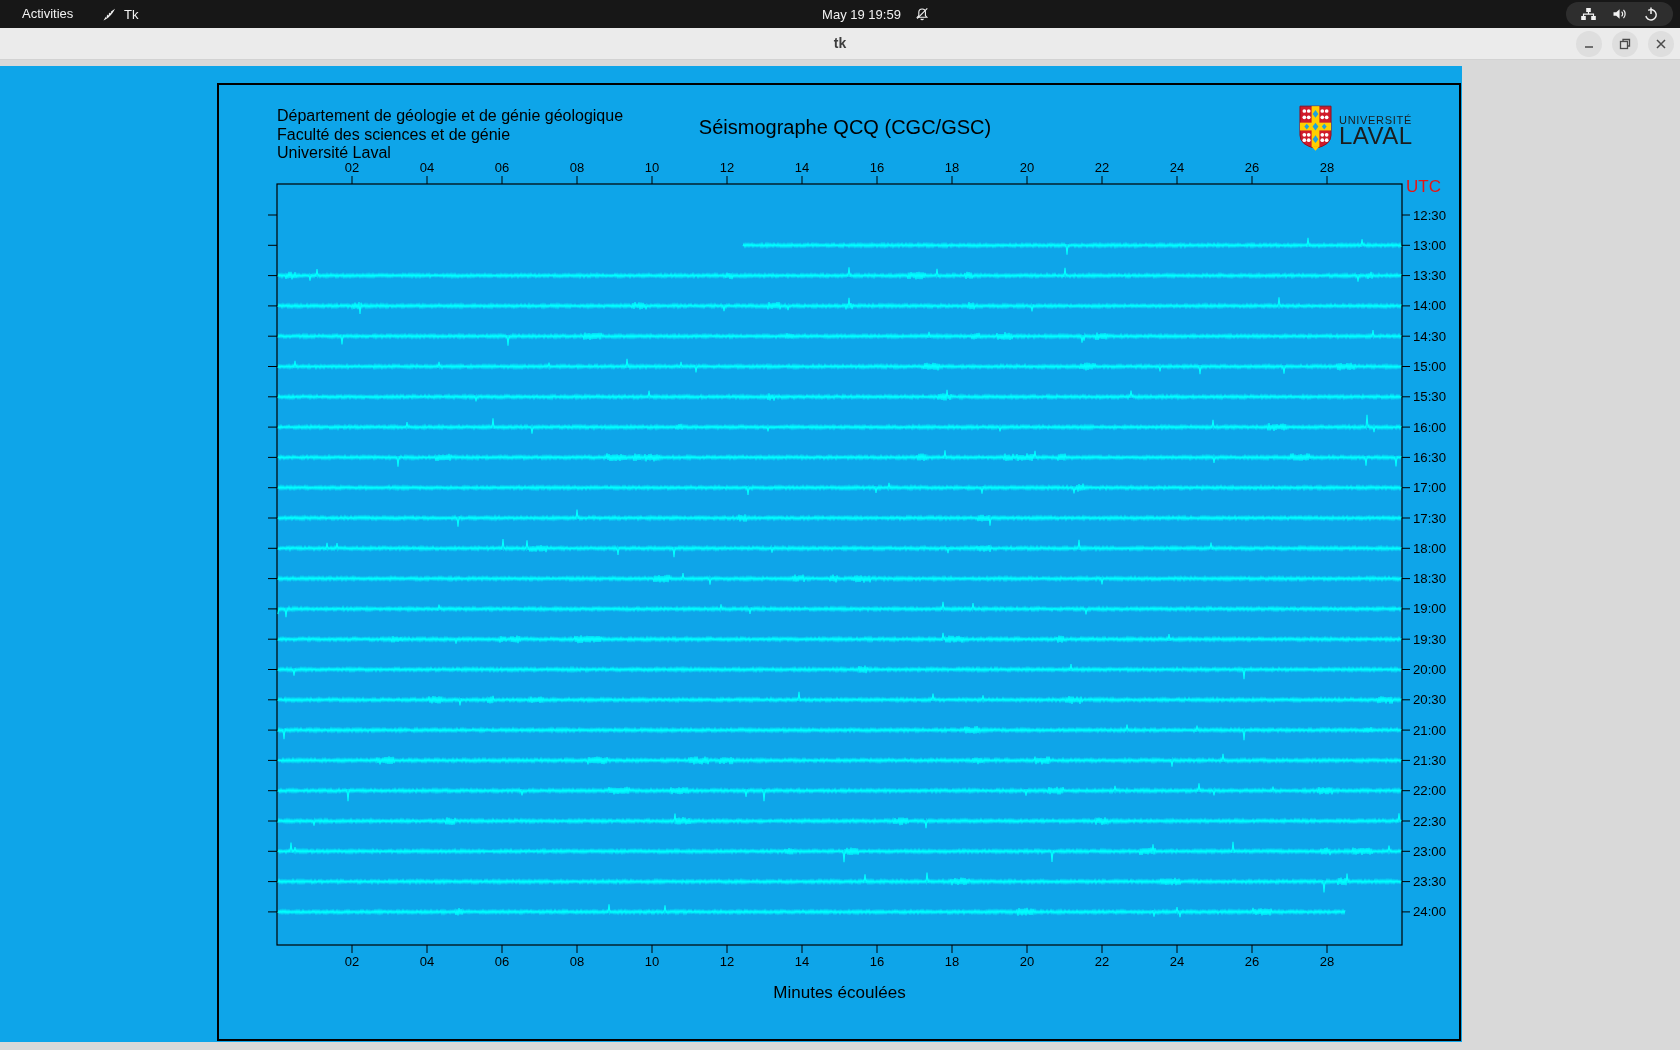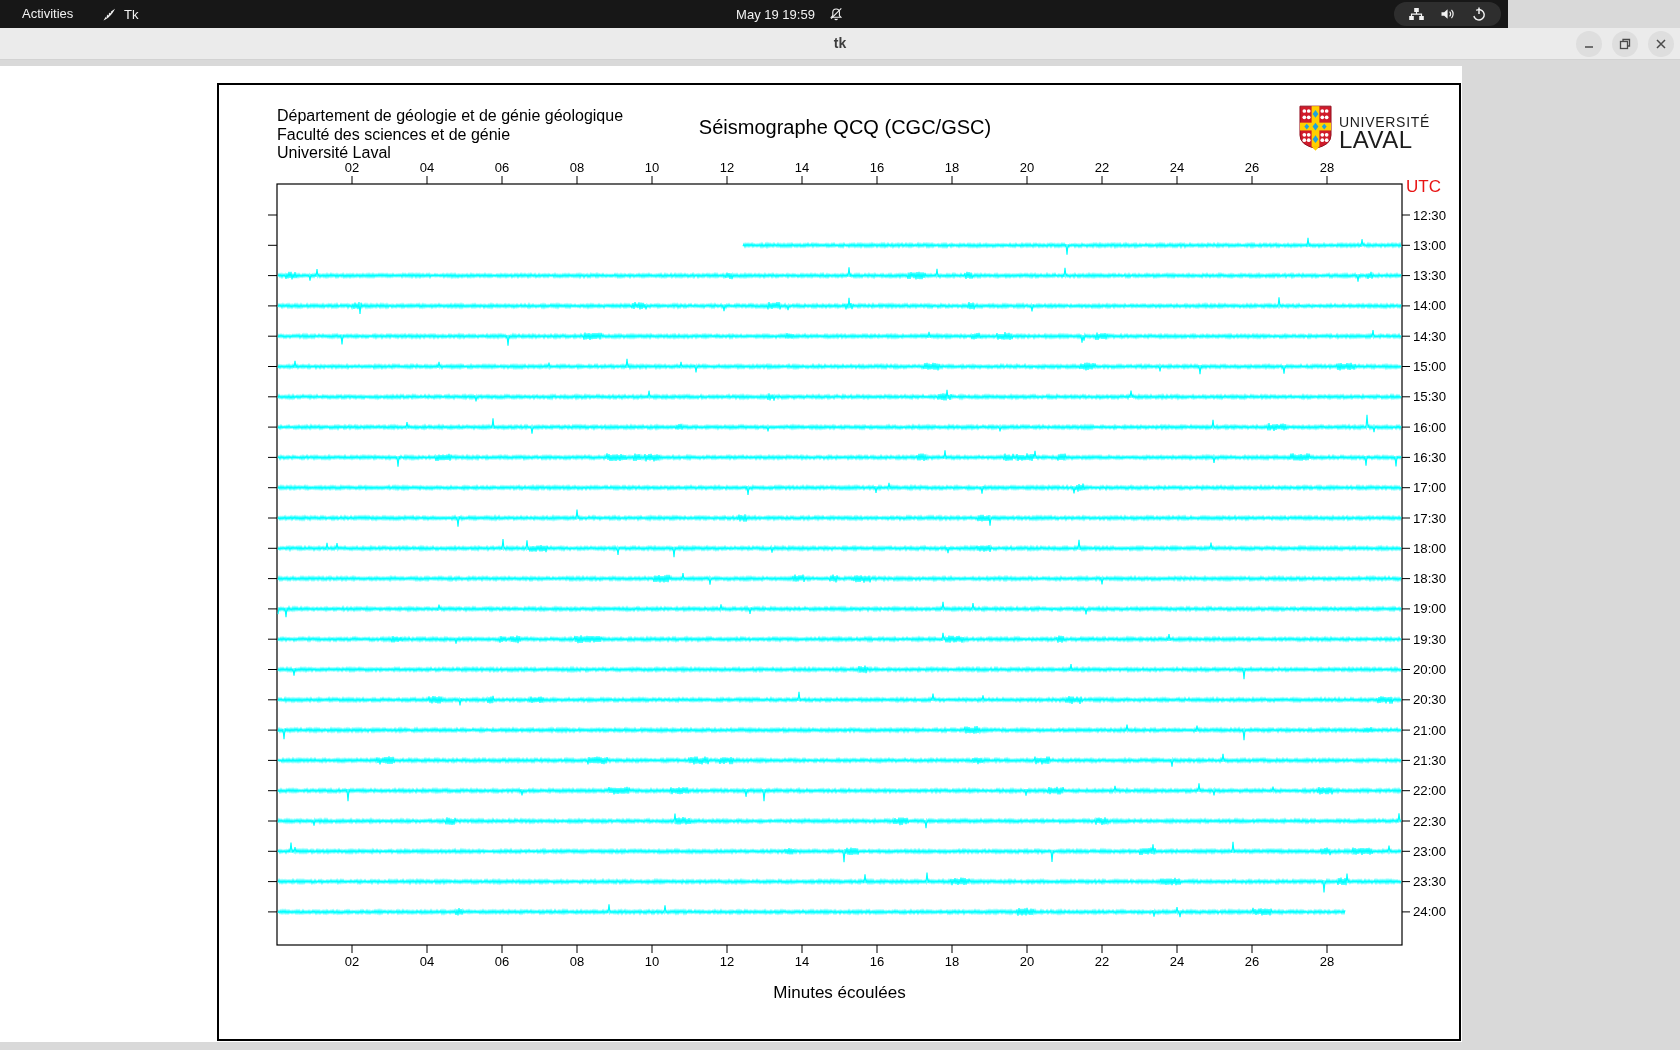--- a/index.html
+++ b/index.html
@@ -1,41 +1,41 @@
 <!DOCTYPE html>
 <html><head>
 <meta charset="utf-8">
 <style>
   * { margin:0; padding:0; box-sizing:border-box; }
   html,body { width:1680px; height:1050px; overflow:hidden; }
   body { font-family:"Liberation Sans", sans-serif; }
   .screen { position:relative; width:1680px; height:1050px; background:#d9d9d9; overflow:hidden; }
 
   
-  .topbar { position:absolute; left:0; top:0; width:1508px; height:28px; background:#171717; color:#f2f2f2; font-size:13px; }
+  .topbar { position:absolute; left:0; top:0; width:1680px; height:28px; background:#171717; color:#f2f2f2; font-size:13px; }
   .topbar .activities { position:absolute; left:16px; top:0; height:28px; line-height:28px; padding:0 6px; cursor:pointer; }
   .topbar .appmenu { position:absolute; left:102px; top:0; height:28px; display:flex; align-items:center; gap:7px; cursor:pointer; }
   .topbar .clockwrap { position:absolute; left:50%; top:0; transform:translateX(-50%); height:28px; display:flex; align-items:center; gap:13px; cursor:pointer;margin-left:36px; }
   .topbar .status { position:absolute; right:7px; top:2px; height:24px; border-radius:13px; background:rgba(255,255,255,0.10); display:flex; align-items:center; gap:15px; padding:0 14px; cursor:pointer; }
   .topbar svg { display:block; }
 
   
   .titlebar { position:absolute; left:0; top:28px; width:1680px; height:32px; background:#ebebeb; border-bottom:1px solid #d2d2d2; }
   .titlebar .wtitle { position:absolute; left:0; right:0; top:0; height:32px; line-height:31px; text-align:center; color:#3e3e3e; font-size:14px; font-weight:bold; }
   .winbtns { position:absolute; right:6px; top:3px; display:flex; gap:10px; }
   .winbtn { width:26px; height:26px; border-radius:50%; background:#dedede; display:flex; align-items:center; justify-content:center; cursor:pointer; }
 
   
   .desktop { position:absolute; left:0; top:60px; width:1680px; height:990px; background:#d9d9d9; }
-  .tkcanvas { position:absolute; left:0; top:6px; width:1462px; height:976px; background:#ffffff; }
+  .tkcanvas { position:absolute; left:0; top:6px; width:1462px; height:976px; background:#0ea5e9; }
   .tkcanvas .hdr { position:absolute; left:277px; top:41px; font-size:16px; line-height:18.5px; color:#000; }
   .tkcanvas .ptitle { position:absolute; left:550px; top:50px; width:590px; text-align:center; font-size:20px; color:#000; }
   .logo { position:absolute; left:1299px; top:39px; display:flex; gap:7px; }
   .logo .ltxt { padding-top:9px; color:#1c1c1c; }
-  .logo .l1 { font-size:14px; letter-spacing:0.7px; }
+  .logo .l1 { font-size:11px; letter-spacing:0.7px; }
   .logo .l2 { font-size:24px; font-weight:500; letter-spacing:0.5px; line-height:19px; }
   #plot-svg { position:absolute; left:0; top:0; }
 </style>
 </head>
 <body>
 
 <div class="screen">
 
   <div class="topbar">
     <div class="activities">Activities</div>

